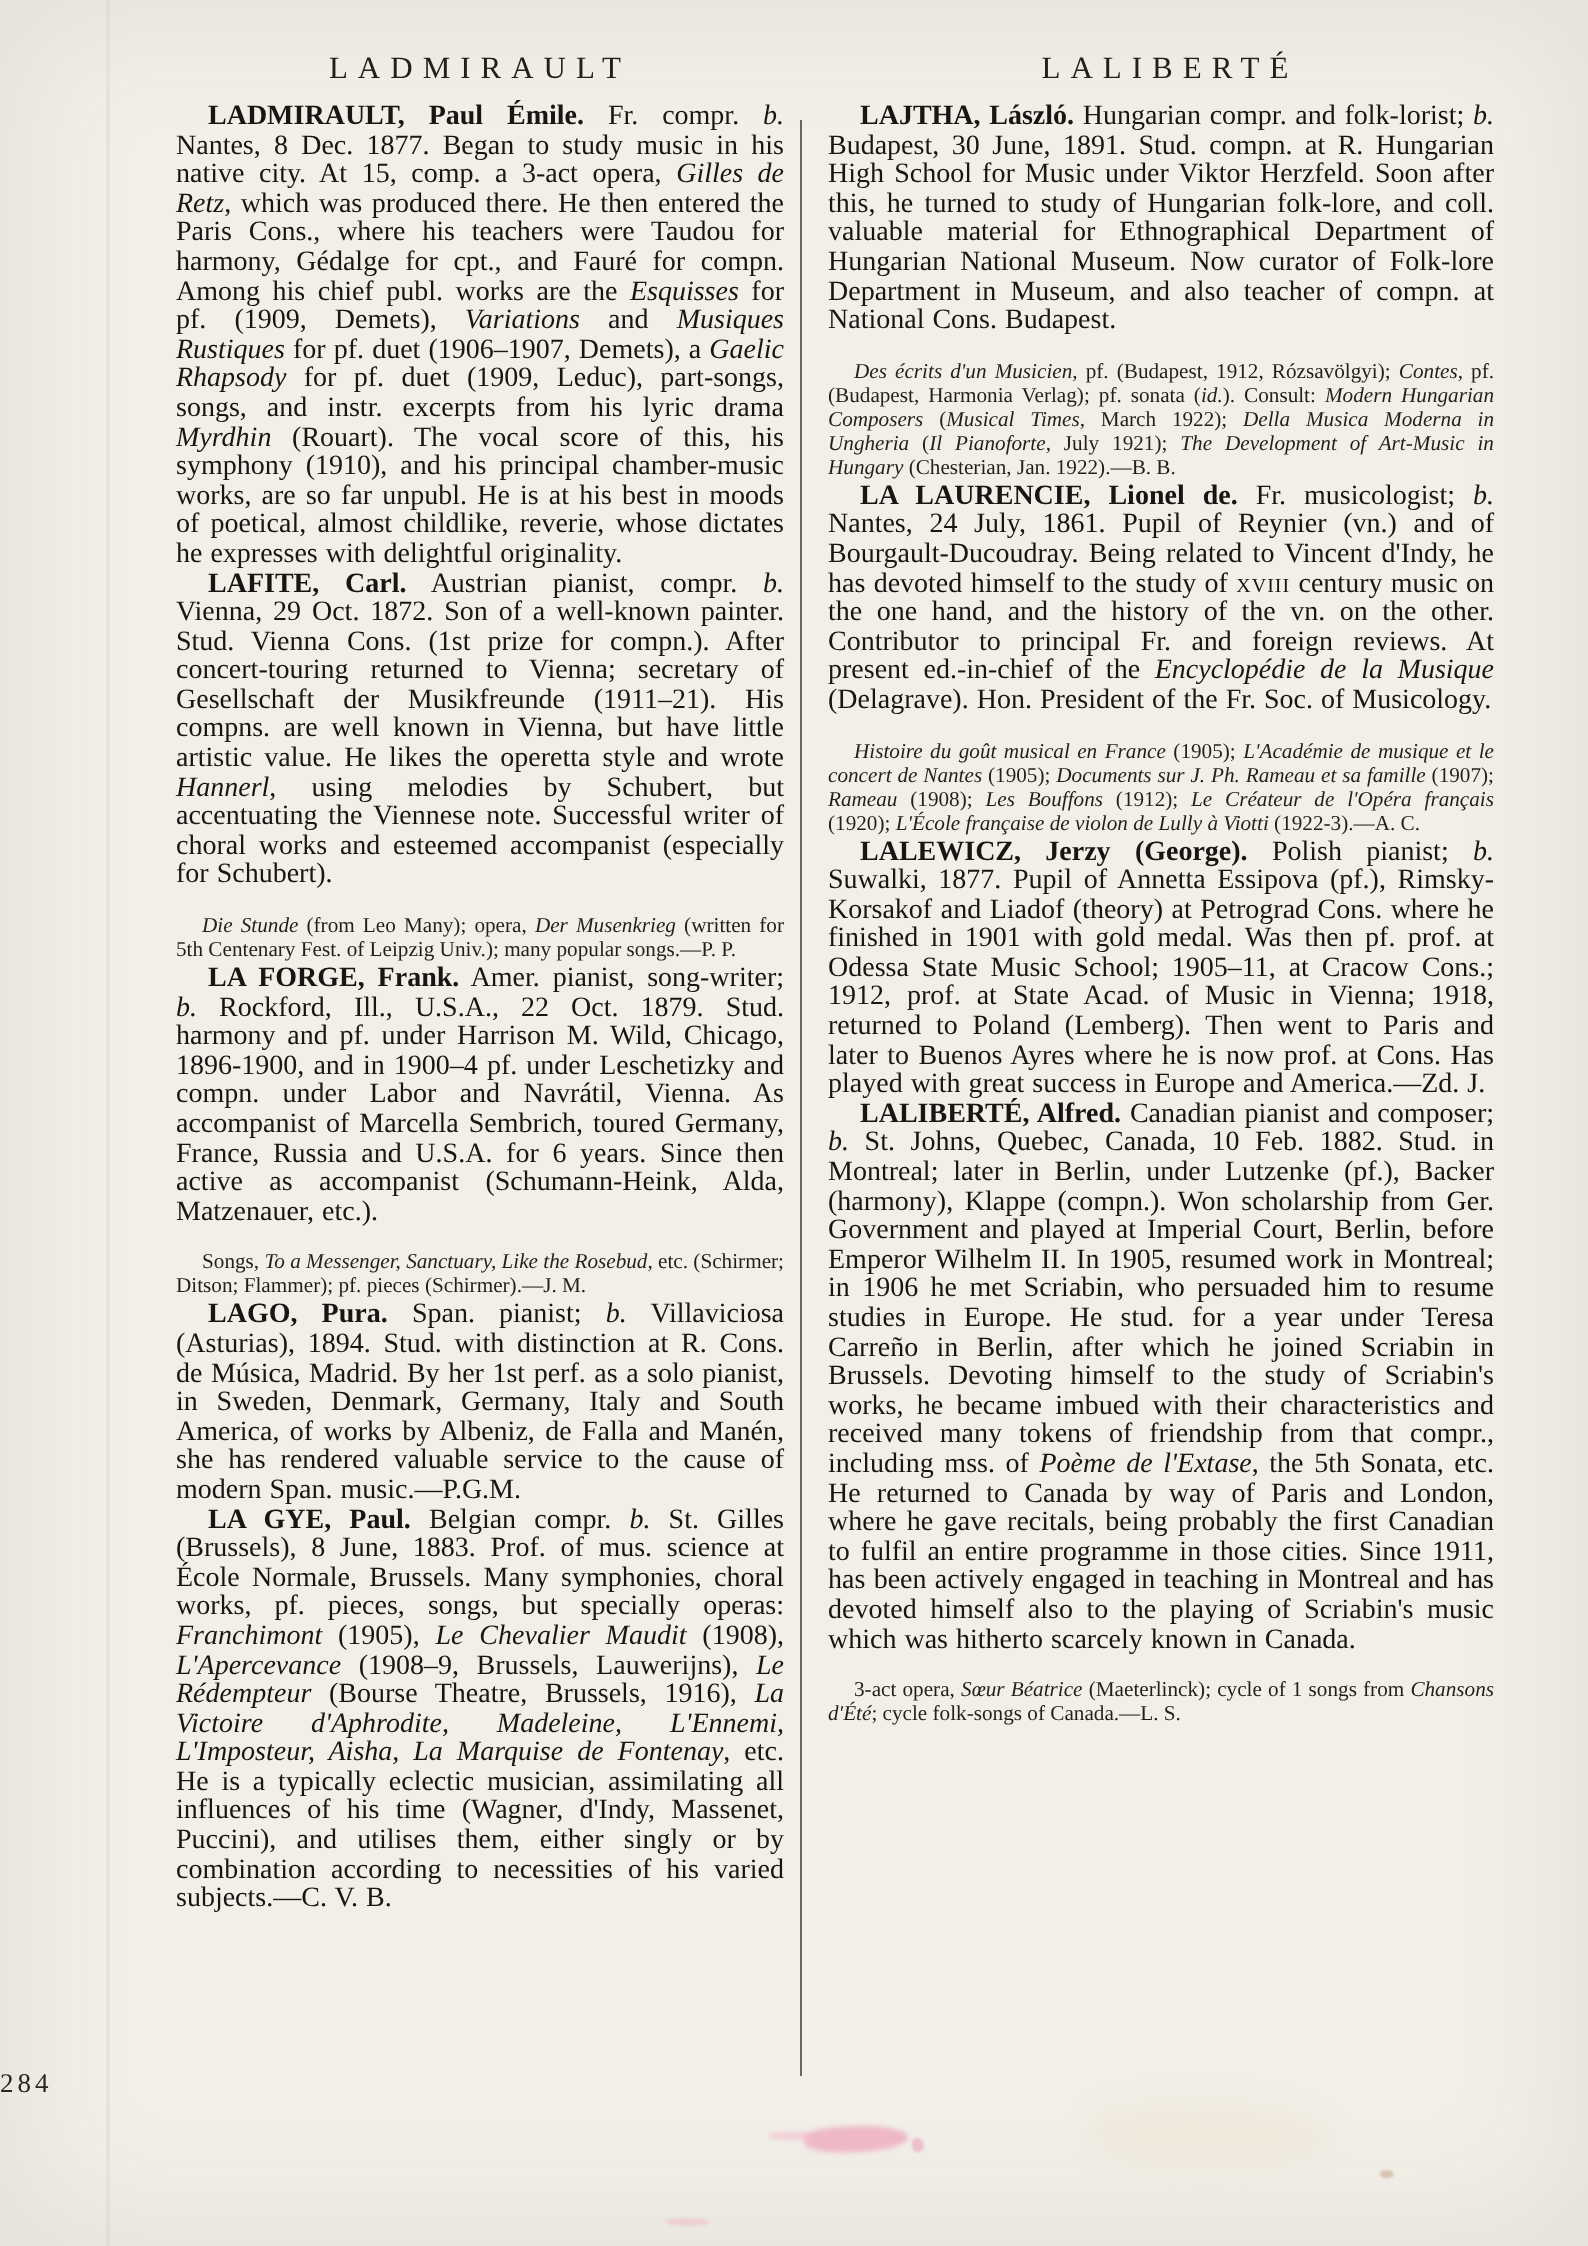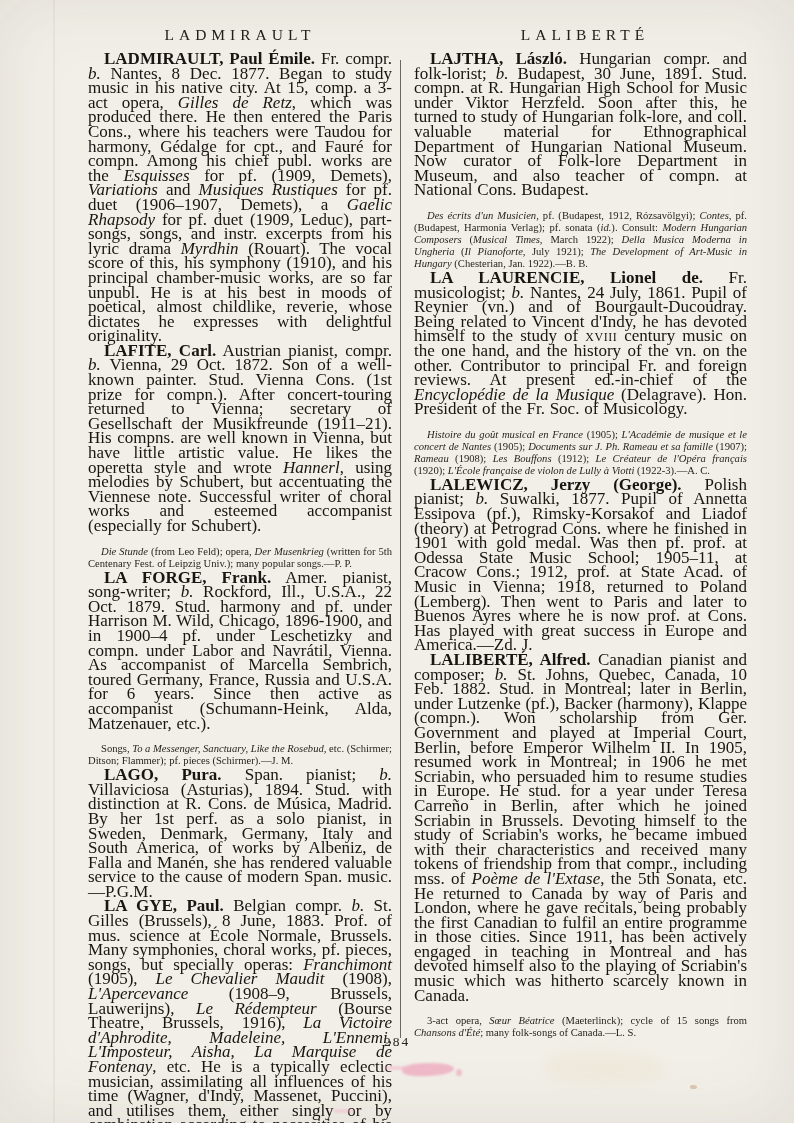--- a/index.html
+++ b/index.html
@@ -31,34 +31,34 @@
     text-align: justify;
   }
   .column.left  { left: 88px;  width: 304px; }
   .column.right { left: 414px; width: 333px; }
   .column-rule {
     position: absolute; left: 400px; top: 60px;
     width: 1.4px; height: 978px;
     background: #35312b; opacity: 0.72;
   }
   p.body {
-    margin: 0; font-size: 17px; line-height: 14.6px;
+    margin: 0; font-size: 14px; line-height: 14.6px;
     text-indent: 16px;
     word-spacing: 0.5px;
   }
   p.note {
     margin: 12px 0 1px 0; font-size: 10.6px; line-height: 12px;
     text-indent: 13px; color: #221e19;
   }
   .b { font-weight: bold; }
   .i { font-style: italic; }
   .sc { font-variant: small-caps; letter-spacing: 0.5px; }
   .page-number {
     position: absolute; top: 1034px; left: 0; width: 794px;
-    text-align: center; font-size: 13.5px; letter-spacing: 2px;
+    font-size: 13.5px; letter-spacing: 2px;
     color: #2a251e;
   }
   .smudge { position: absolute; border-radius: 40% 60% 50% 50%; }
   .smudge-main {
     left: 402px; top: 1063px; width: 52px; height: 13px;
     background: #eda6bd; opacity: 0.75; filter: blur(1.3px);
     transform: rotate(-3deg);
   }
   .smudge-tail {
     left: 384px; top: 1066px; width: 26px; height: 4px;
@@ -91,21 +91,21 @@
 <div class="running-head right">LALIBERTÉ</div>
 
 <div class="column-rule"></div>
 
 <div class="column left">
   <article>
     <p class="body"><span class="b">LADMIRAULT, Paul Émile.</span><span> Fr. compr. </span><span class="i">b.</span><span> Nantes, 8 Dec. 1877. Began to study music in his native city. At 15, comp. a 3-act opera, </span><span class="i">Gilles de Retz</span><span>, which was produced there. He then entered the Paris Cons., where his teachers were Taudou for harmony, Gédalge for cpt., and Fauré for compn. Among his chief publ. works are the </span><span class="i">Esquisses</span><span> for pf. (1909, Demets), </span><span class="i">Variations</span><span> and </span><span class="i">Musiques Rustiques</span><span> for pf. duet (1906–1907, Demets), a </span><span class="i">Gaelic Rhapsody</span><span> for pf. duet (1909, Leduc), part-songs, songs, and instr. excerpts from his lyric drama </span><span class="i">Myrdhin</span><span> (Rouart). The vocal score of this, his symphony (1910), and his principal chamber-music works, are so far unpubl. He is at his best in moods of poetical, almost childlike, reverie, whose dictates he expresses with delightful originality.</span></p>
   </article>
   <article>
     <p class="body"><span class="b">LAFITE, Carl.</span><span> Austrian pianist, compr. </span><span class="i">b.</span><span> Vienna, 29 Oct. 1872. Son of a well-known painter. Stud. Vienna Cons. (1st prize for compn.). After concert-touring returned to Vienna; secretary of Gesellschaft der Musikfreunde (1911–21). His compns. are well known in Vienna, but have little artistic value. He likes the operetta style and wrote </span><span class="i">Hannerl</span><span>, using melodies by Schubert, but accentuating the Viennese note. Successful writer of choral works and esteemed accompanist (especially for Schubert).</span></p>
-    <p class="note"><span class="i">Die Stunde</span><span> (from Leo Feld); opera, </span><span class="i">Der Musenkrieg</span><span> (written for 5th Centenary Fest. of Leipzig Univ.); many popular songs.—P. P.</span></p>
+    <p class="note"><span class="i">Die Stunde</span><span> (from Leo Many); opera, </span><span class="i">Der Musenkrieg</span><span> (written for 5th Centenary Fest. of Leipzig Univ.); many popular songs.—P. P.</span></p>
   </article>
   <article>
     <p class="body"><span class="b">LA FORGE, Frank.</span><span> Amer. pianist, song-writer; </span><span class="i">b.</span><span> Rockford, Ill., U.S.A., 22 Oct. 1879. Stud. harmony and pf. under Harrison M. Wild, Chicago, 1896-1900, and in 1900–4 pf. under Leschetizky and compn. under Labor and Navrátil, Vienna. As accompanist of Marcella Sembrich, toured Germany, France, Russia and U.S.A. for 6 years. Since then active as accompanist (Schumann-Heink, Alda, Matzenauer, etc.).</span></p>
     <p class="note"><span>Songs, </span><span class="i">To a Messenger, Sanctuary, Like the Rosebud,</span><span> etc. (Schirmer; Ditson; Flammer); pf. pieces (Schirmer).—J. M.</span></p>
   </article>
   <article>
     <p class="body"><span class="b">LAGO, Pura.</span><span> Span. pianist; </span><span class="i">b.</span><span> Villaviciosa (Asturias), 1894. Stud. with distinction at R. Cons. de Música, Madrid. By her 1st perf. as a solo pianist, in Sweden, Denmark, Germany, Italy and South America, of works by Albeniz, de Falla and Manén, she has rendered valuable service to the cause of modern Span. music.—P.G.M.</span></p>
   </article>
   <article>
     <p class="body"><span class="b">LA GYE, Paul.</span><span> Belgian compr. </span><span class="i">b.</span><span> St. Gilles (Brussels), 8 June, 1883. Prof. of mus. science at École Normale, Brussels. Many symphonies, choral works, pf. pieces, songs, but specially operas: </span><span class="i">Franchimont</span><span> (1905), </span><span class="i">Le Chevalier Maudit</span><span> (1908), </span><span class="i">L'Apercevance</span><span> (1908–9, Brussels, Lauwerijns), </span><span class="i">Le Rédempteur</span><span> (Bourse Theatre, Brussels, 1916), </span><span class="i">La Victoire d'Aphrodite, Madeleine, L'Ennemi, L'Imposteur, Aisha, La Marquise de Fontenay</span><span>, etc. He is a typically eclectic musician, assimilating all influences of his time (Wagner, d'Indy, Massenet, Puccini), and utilises them, either singly or by combination according to necessities of his varied subjects.—C. V. B.</span></p>
@@ -119,21 +119,21 @@
   </article>
   <article>
     <p class="body"><span class="b">LA LAURENCIE, Lionel de.</span><span> Fr. musicologist; </span><span class="i">b.</span><span> Nantes, 24 July, 1861. Pupil of Reynier (vn.) and of Bourgault-Ducoudray. Being related to Vincent d'Indy, he has devoted himself to the study of </span><span class="sc">xviii</span><span> century music on the one hand, and the history of the vn. on the other. Contributor to principal Fr. and foreign reviews. At present ed.-in-chief of the </span><span class="i">Encyclopédie de la Musique</span><span> (Delagrave). Hon. President of the Fr. Soc. of Musicology.</span></p>
     <p class="note"><span class="i">Histoire du goût musical en France</span><span> (1905); </span><span class="i">L'Académie de musique et le concert de Nantes</span><span> (1905); </span><span class="i">Documents sur J. Ph. Rameau et sa famille</span><span> (1907); </span><span class="i">Rameau</span><span> (1908); </span><span class="i">Les Bouffons</span><span> (1912); </span><span class="i">Le Créateur de l'Opéra français</span><span> (1920); </span><span class="i">L'École française de violon de Lully à Viotti</span><span> (1922-3).—A. C.</span></p>
   </article>
   <article>
     <p class="body"><span class="b">LALEWICZ, Jerzy (George).</span><span> Polish pianist; </span><span class="i">b.</span><span> Suwalki, 1877. Pupil of Annetta Essipova (pf.), Rimsky-Korsakof and Liadof (theory) at Petrograd Cons. where he finished in 1901 with gold medal. Was then pf. prof. at Odessa State Music School; 1905–11, at Cracow Cons.; 1912, prof. at State Acad. of Music in Vienna; 1918, returned to Poland (Lemberg). Then went to Paris and later to Buenos Ayres where he is now prof. at Cons. Has played with great success in Europe and America.—Zd. J.</span></p>
   </article>
   <article>
     <p class="body"><span class="b">LALIBERTÉ, Alfred.</span><span> Canadian pianist and composer; </span><span class="i">b.</span><span> St. Johns, Quebec, Canada, 10 Feb. 1882. Stud. in Montreal; later in Berlin, under Lutzenke (pf.), Backer (harmony), Klappe (compn.). Won scholarship from Ger. Government and played at Imperial Court, Berlin, before Emperor Wilhelm II. In 1905, resumed work in Montreal; in 1906 he met Scriabin, who persuaded him to resume studies in Europe. He stud. for a year under Teresa Carreño in Berlin, after which he joined Scriabin in Brussels. Devoting himself to the study of Scriabin's works, he became imbued with their characteristics and received many tokens of friendship from that compr., including mss. of </span><span class="i">Poème de l'Extase</span><span>, the 5th Sonata, etc. He returned to Canada by way of Paris and London, where he gave recitals, being probably the first Canadian to fulfil an entire programme in those cities. Since 1911, has been actively engaged in teaching in Montreal and has devoted himself also to the playing of Scriabin's music which was hitherto scarcely known in Canada.</span></p>
-    <p class="note"><span>3-act opera, </span><span class="i">Sœur Béatrice</span><span> (Maeterlinck); cycle of 15 songs from </span><span class="i">Chansons d'Été</span><span>; many folk-songs of Canada.—L. S.</span></p>
+    <p class="note"><span>3-act opera, </span><span class="i">Sœur Béatrice</span><span> (Maeterlinck); cycle of 1 songs from </span><span class="i">Chansons d'Été</span><span>; cycle folk-songs of Canada.—L. S.</span></p>
   </article>
 </div>
 
 <div class="page-number">284</div>
 
 <div class="smudge smudge-warm"></div>
 <div class="smudge smudge-main"></div>
 <div class="smudge smudge-tail"></div>
 <div class="smudge smudge-dot"></div>
 <div class="smudge smudge-small-left"></div>

